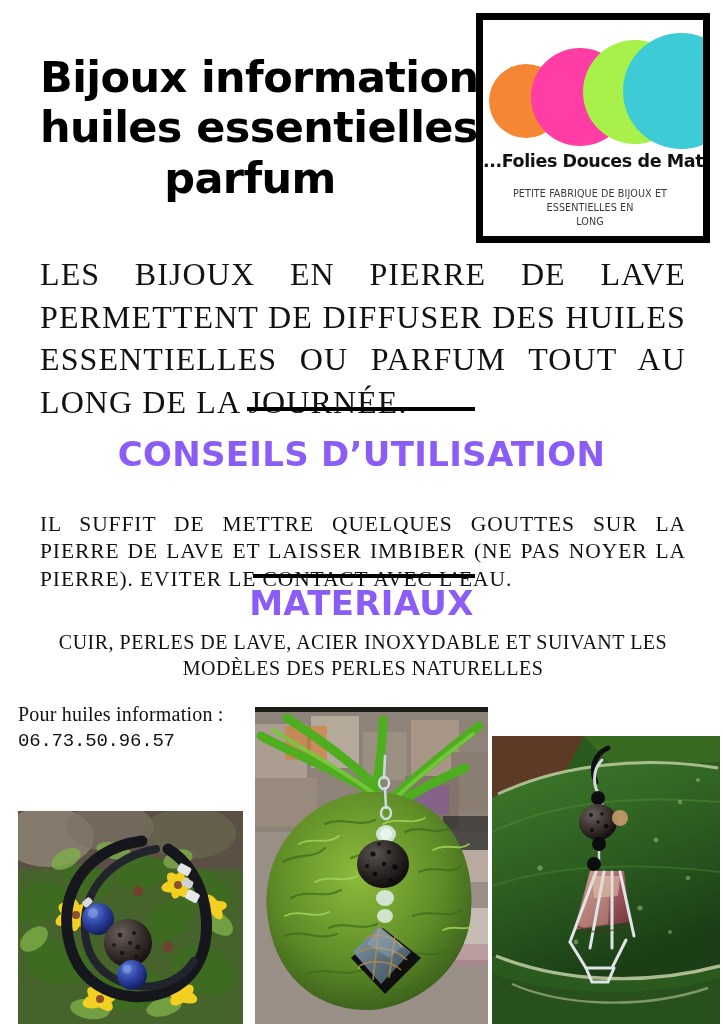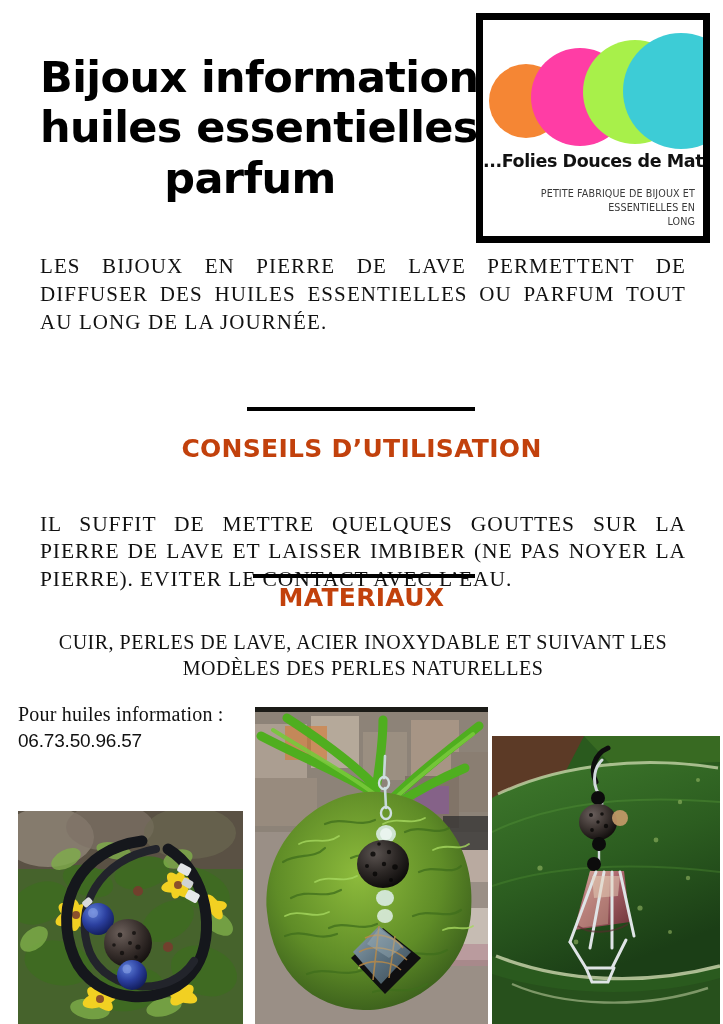--- a/index.html
+++ b/index.html
@@ -73,38 +73,38 @@
     font-size: 17.5px;
     letter-spacing: -0.4px;
     color: #111111;
     white-space: nowrap;
   }
   .logo-sub {
     position: absolute;
     left: 2px;
     right: 8px;
     top: 167px;
-    text-align: right;
+    text-align: center;
     font-family: "DejaVu Sans", sans-serif;
     font-weight: 400;
     font-size: 9.6px;
     line-height: 1.45;
     letter-spacing: 0.1px;
     color: #3a3a3a;
   }
   .logo-sub span { display: block; }
 
   
   .intro-text {
     position: absolute;
     left: 40px;
     top: 253px;
     width: 646px;
     font-family: "Liberation Serif", serif;
-    font-size: 21px;
+    font-size: 32px;
     line-height: 1.33;
     letter-spacing: 1.1px;
     text-align: justify;
     color: #111111;
   }
 
   .rule {
     position: absolute;
     height: 4px;
     background: #000000;
@@ -112,23 +112,23 @@
   .rule-1 { left: 247px; top: 407px; width: 228px; }
   .rule-2 { left: 253px; top: 574px; width: 222px; }
 
   .section-head {
     position: absolute;
     left: 0;
     right: 0;
     text-align: center;
     font-family: "DejaVu Sans", sans-serif;
     font-weight: 700;
-    font-size: 25px;
+    font-size: 34px;
     letter-spacing: 0.3px;
-    color: #c2410c;
+    color: #8b5cf6;
   }
   .head-conseils { top: 434px; }
   .head-materiaux { top: 583px; }
 
   .conseils-text {
     position: absolute;
     left: 40px;
     top: 511px;
     width: 646px;
     font-family: "Liberation Serif", serif;
@@ -160,21 +160,21 @@
     width: 250px;
   }
   .contact-label {
     font-family: "Liberation Serif", serif;
     font-size: 20px;
     letter-spacing: 0.2px;
     color: #111111;
     line-height: 1.25;
   }
   .contact-phone {
-    font-family: Liberation Sans, sans-serif;
+    font-family: Liberation Mono, monospace;
     font-size: 19px;
     letter-spacing: -0.2px;
     color: #111111;
     line-height: 1.3;
     margin-top: 2px;
   }
 
   
   .photo {
     position: absolute;

